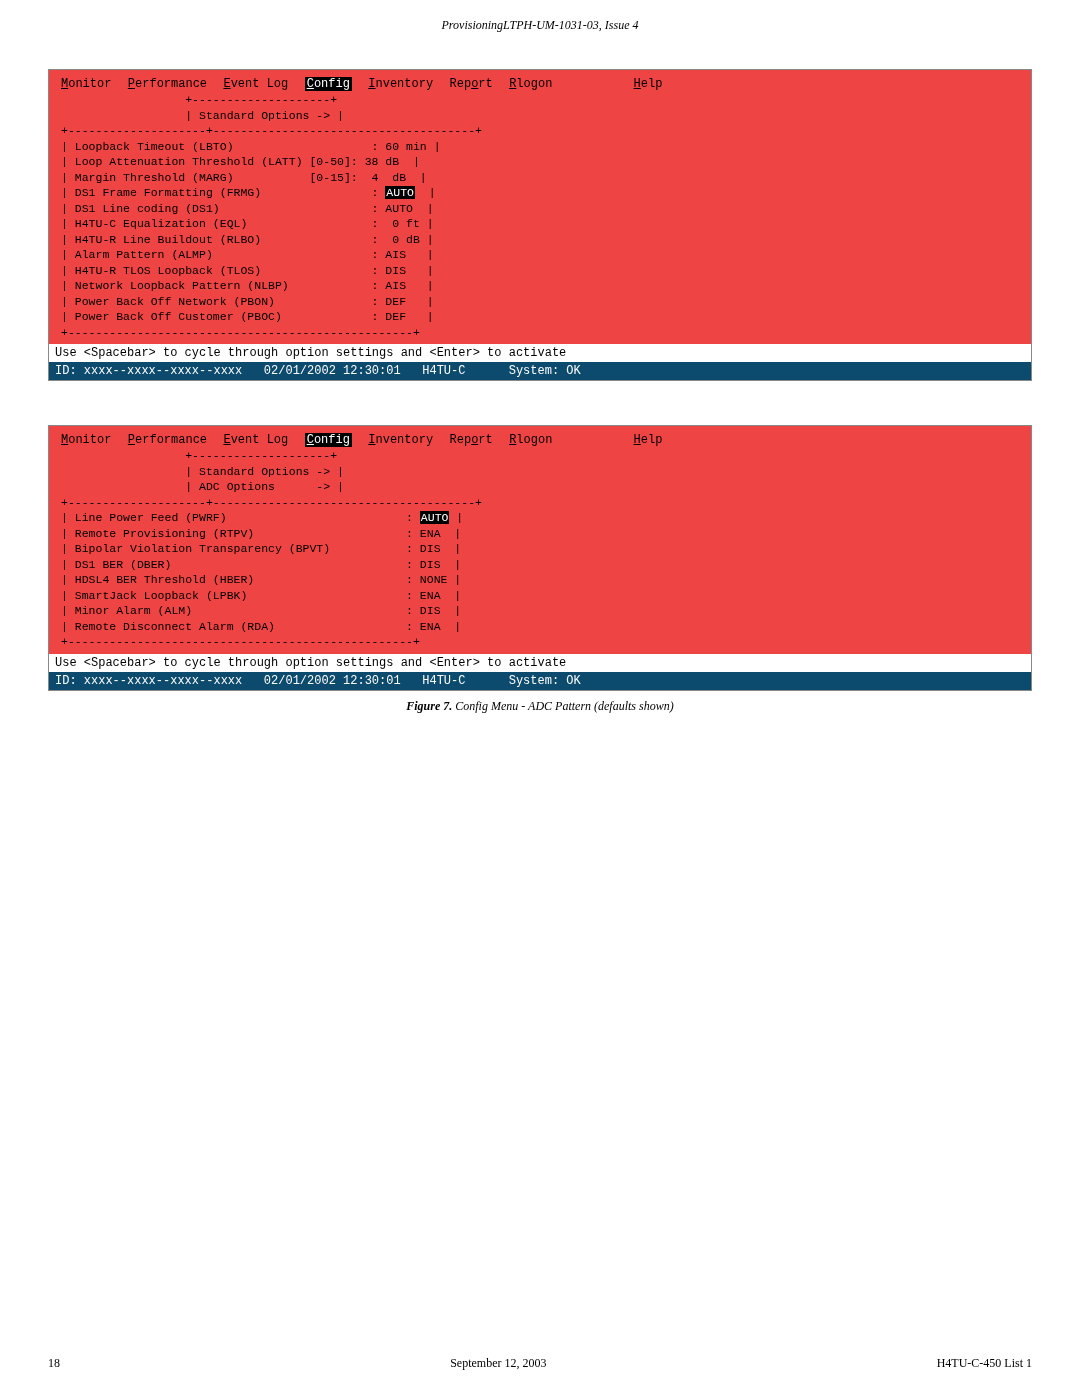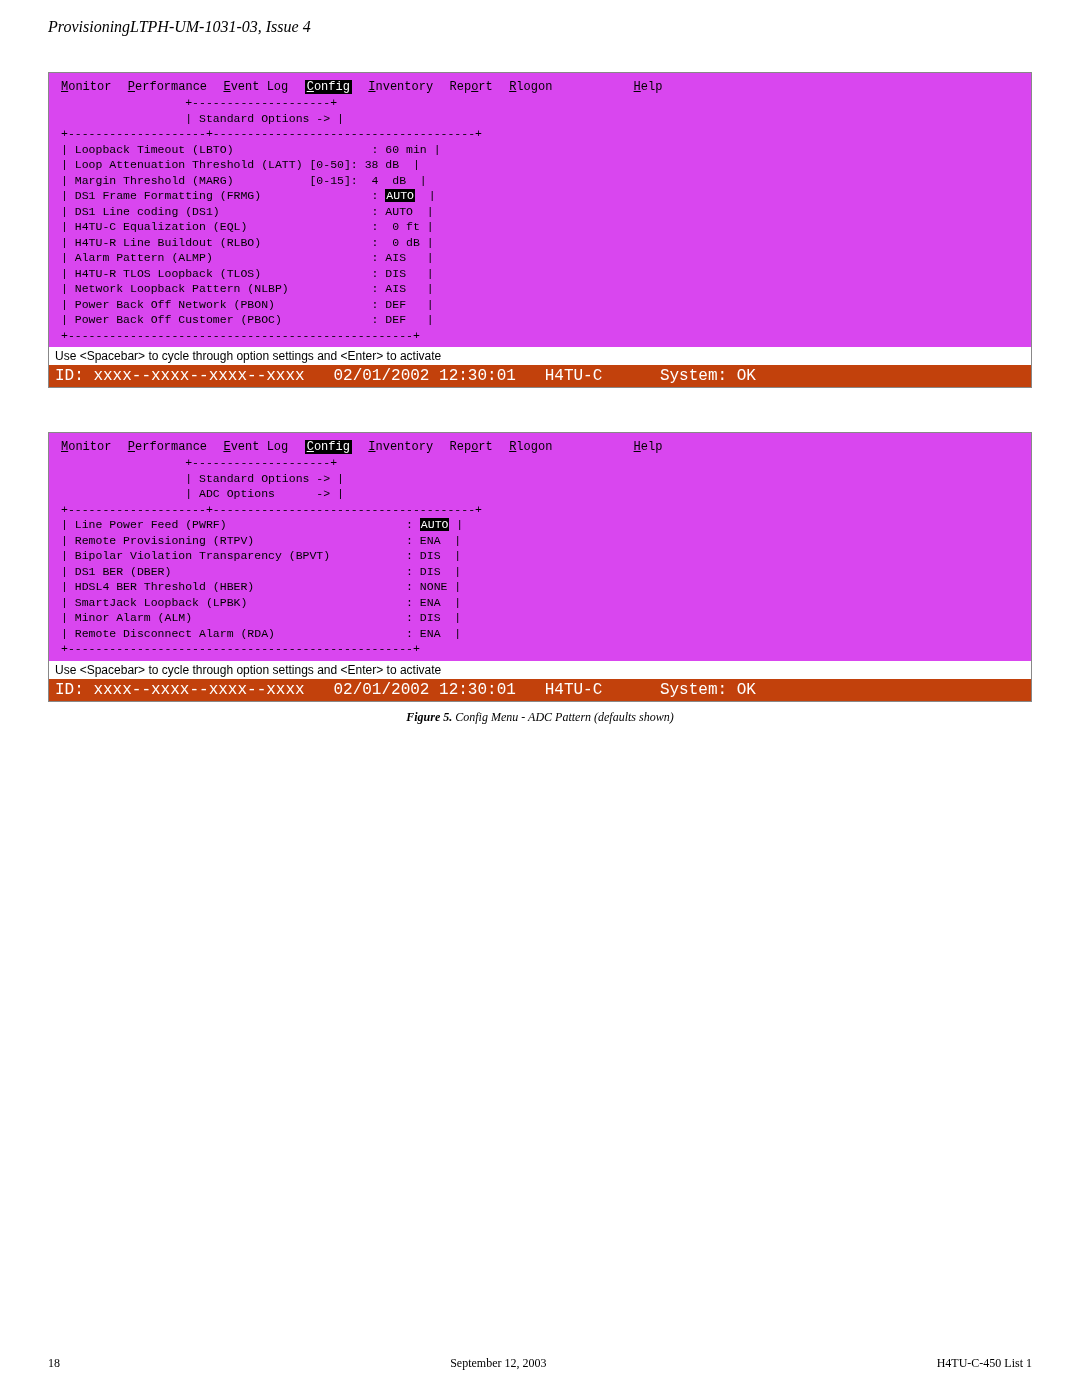--- a/index.html
+++ b/index.html
@@ -8,24 +8,24 @@
       min-height: 1397px;
       background: #fff;
       font-family: 'Times New Roman', Times, serif;
       font-size: 13px;
       color: #000;
       position: relative;
     }
 
     .page-header {
       display: flex;
-      justify-content: flex-start;
+      justify-content: center;
       padding: 18px 48px 8px 48px;
       font-style: italic;
-      font-size: 16px;
+      font-size: 12px;
     }
 
     .page-footer {
       display: flex;
       justify-content: space-between;
       padding: 8px 48px;
       font-size: 12px;
       position: absolute;
       bottom: 18px;
       left: 0; right: 0;
@@ -41,34 +41,34 @@
       background: #fff;
       margin: 18px 0 6px 0;
       font-family: 'Courier New', Courier, monospace;
       font-size: 12px;
       padding: 0;
       position: relative;
     }
 
     .terminal-inner {
       padding: 4px 6px;
-      background: #d946ef;
+      background: #ef4444;
     }
 
     .status-bar {
-      background: #c2410c;
+      background: #0c4a6e;
       color: #fff;
       font-family: 'Courier New', Courier, monospace;
-      font-size: 16px;
+      font-size: 12px;
       padding: 2px 6px;
       white-space: pre;
     }
 
     .help-bar {
-      font-family: Liberation Sans, sans-serif;
+      font-family: Liberation Mono, monospace;
       font-size: 12px;
       padding: 2px 6px;
       white-space: pre;
       background: #fff;
     }
 
     .figure-caption {
       text-align: center;
       font-size: 12px;
       margin: 8px 0 20px 0;
@@ -158,21 +158,21 @@
 | Minor Alarm (ALM)                               : DIS  |
 | Remote Disconnect Alarm (RDA)                   : ENA  |
 +--------------------------------------------------+</div>
 
     </div>
     <div class="help-bar">Use &lt;Spacebar&gt; to cycle through option settings and &lt;Enter&gt; to activate</div>
     <div class="status-bar">ID: xxxx--xxxx--xxxx--xxxx   02/01/2002 12:30:01   H4TU-C      System: OK</div>
   </div>
 
   <div class="figure-caption">
-    <b>Figure 5.</b><span>   Config Menu - ADC Pattern (defaults shown)</span>
+    <b>Figure 7.</b><span>   Config Menu - ADC Pattern (defaults shown)</span>
   </div>
 
 </div>
 
 <div class="page-footer">
   <span>18</span>
   <span>September 12, 2003</span>
   <span>H4TU-C-450 List 1</span>
 </div>
 

